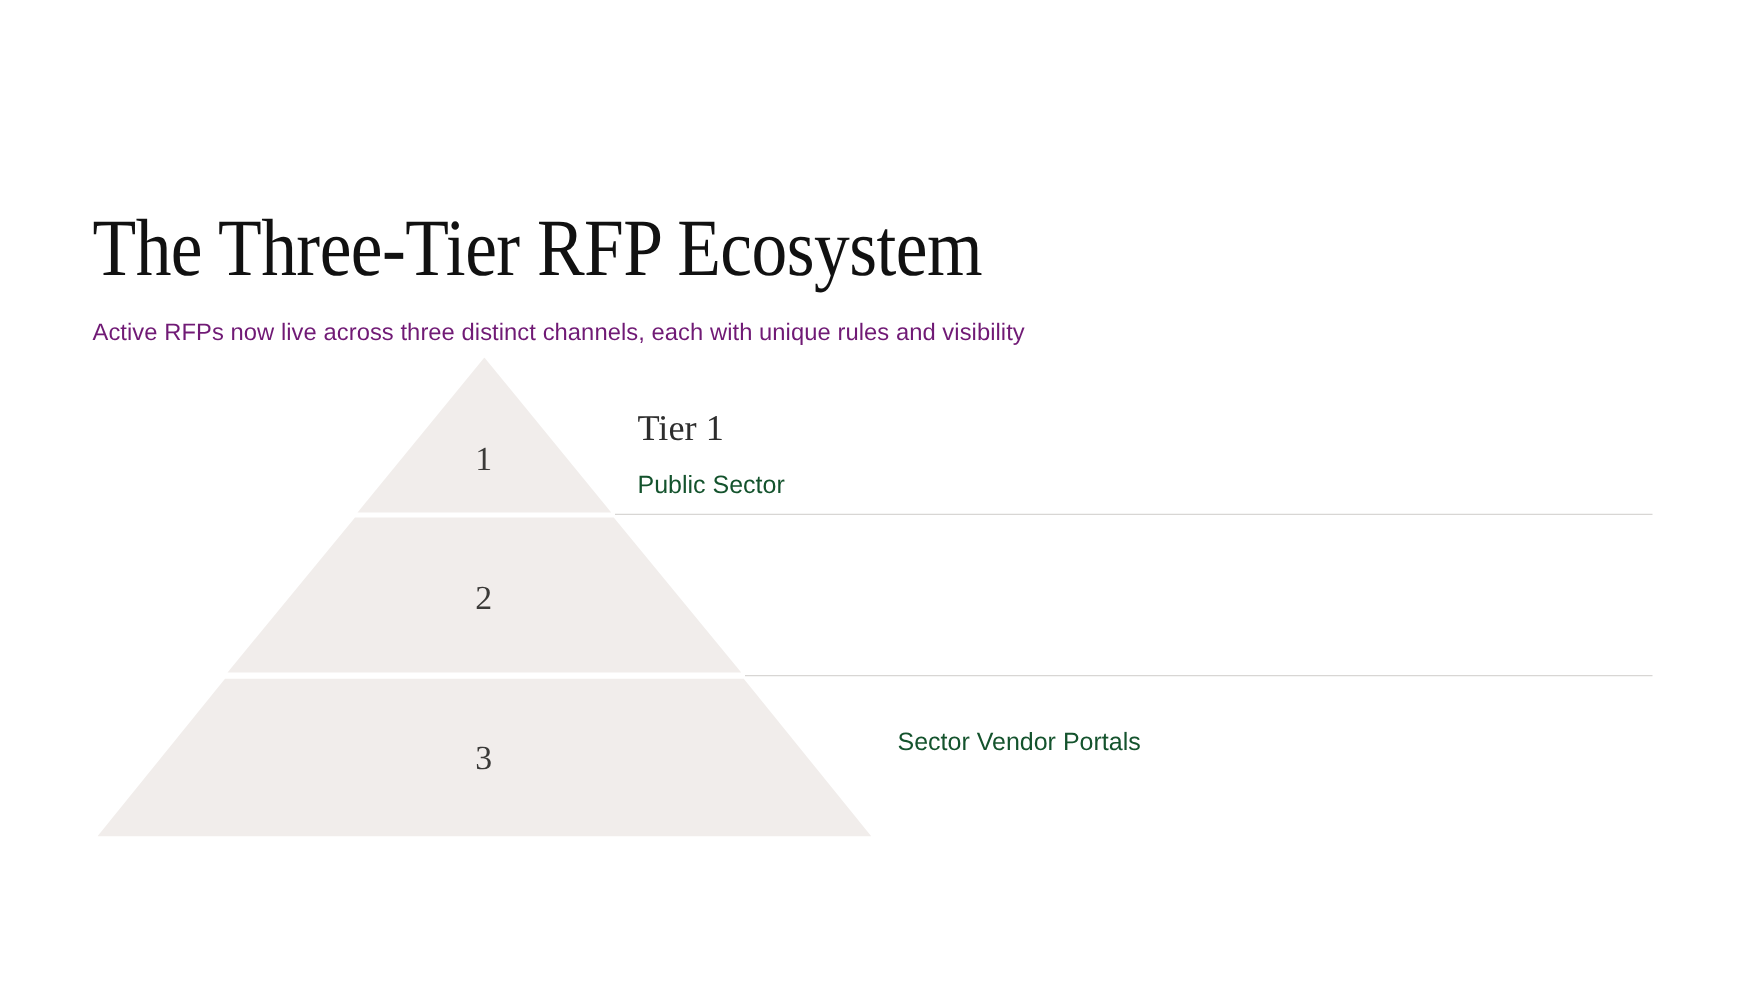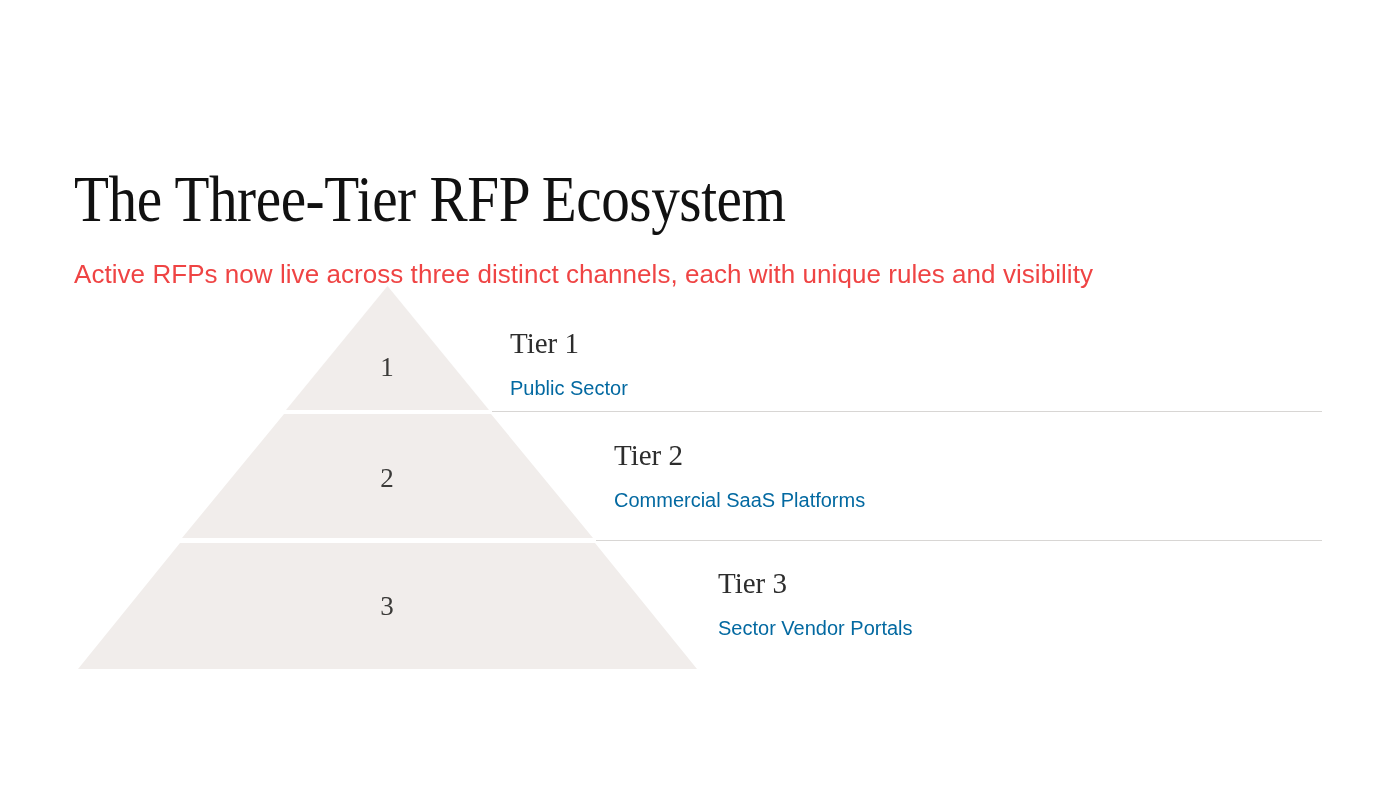--- a/index.html
+++ b/index.html
@@ -34,24 +34,24 @@
     transform: scaleX(0.88);
     transform-origin: left top;
     white-space: nowrap;
   }
 
   .page-subtitle {
     position: absolute;
     left: 74px;
     top: 234px;
     font-family: "Liberation Sans", sans-serif;
-    font-size: 26px;
+    font-size: 19px;
     line-height: 28px;
     font-weight: 400;
-    color: #ef4444;
+    color: #701a75;
     letter-spacing: 0.05px;
     white-space: nowrap;
   }
 
   
   .pyramid {
     position: absolute;
     left: 78px;
     top: 286px;
     width: 620px;
@@ -87,21 +87,21 @@
     line-height: 34px;
     font-weight: 400;
     color: #2d2d2d;
     white-space: nowrap;
   }
   .tier-row .tier-desc {
     font-family: "Liberation Sans", sans-serif;
     font-size: 20px;
     line-height: 28px;
     font-weight: 400;
-    color: #0369a1;
+    color: #14532d;
     white-space: nowrap;
     margin-top: 14px;
   }
 
   .tier-row.r1 { left: 510px; top: 326px; }
   .tier-row.r2 { left: 614px; top: 438px; }
   .tier-row.r3 { left: 718px; top: 566px; }
 
   .tier-divider {
     position: absolute;
@@ -136,23 +136,18 @@
   </div>
 
   <div class="tier-divider d1"></div>
   <div class="tier-divider d2"></div>
 
   <div class="tier-row r1">
     <div class="tier-heading">Tier 1</div>
     <div class="tier-desc">Public Sector</div>
   </div>
 
-  <div class="tier-row r2">
-    <div class="tier-heading">Tier 2</div>
-    <div class="tier-desc">Commercial SaaS Platforms</div>
-  </div>
 
   <div class="tier-row r3">
-    <div class="tier-heading">Tier 3</div>
     <div class="tier-desc">Sector Vendor Portals</div>
   </div>
 
 </div>
 
 </body></html>

